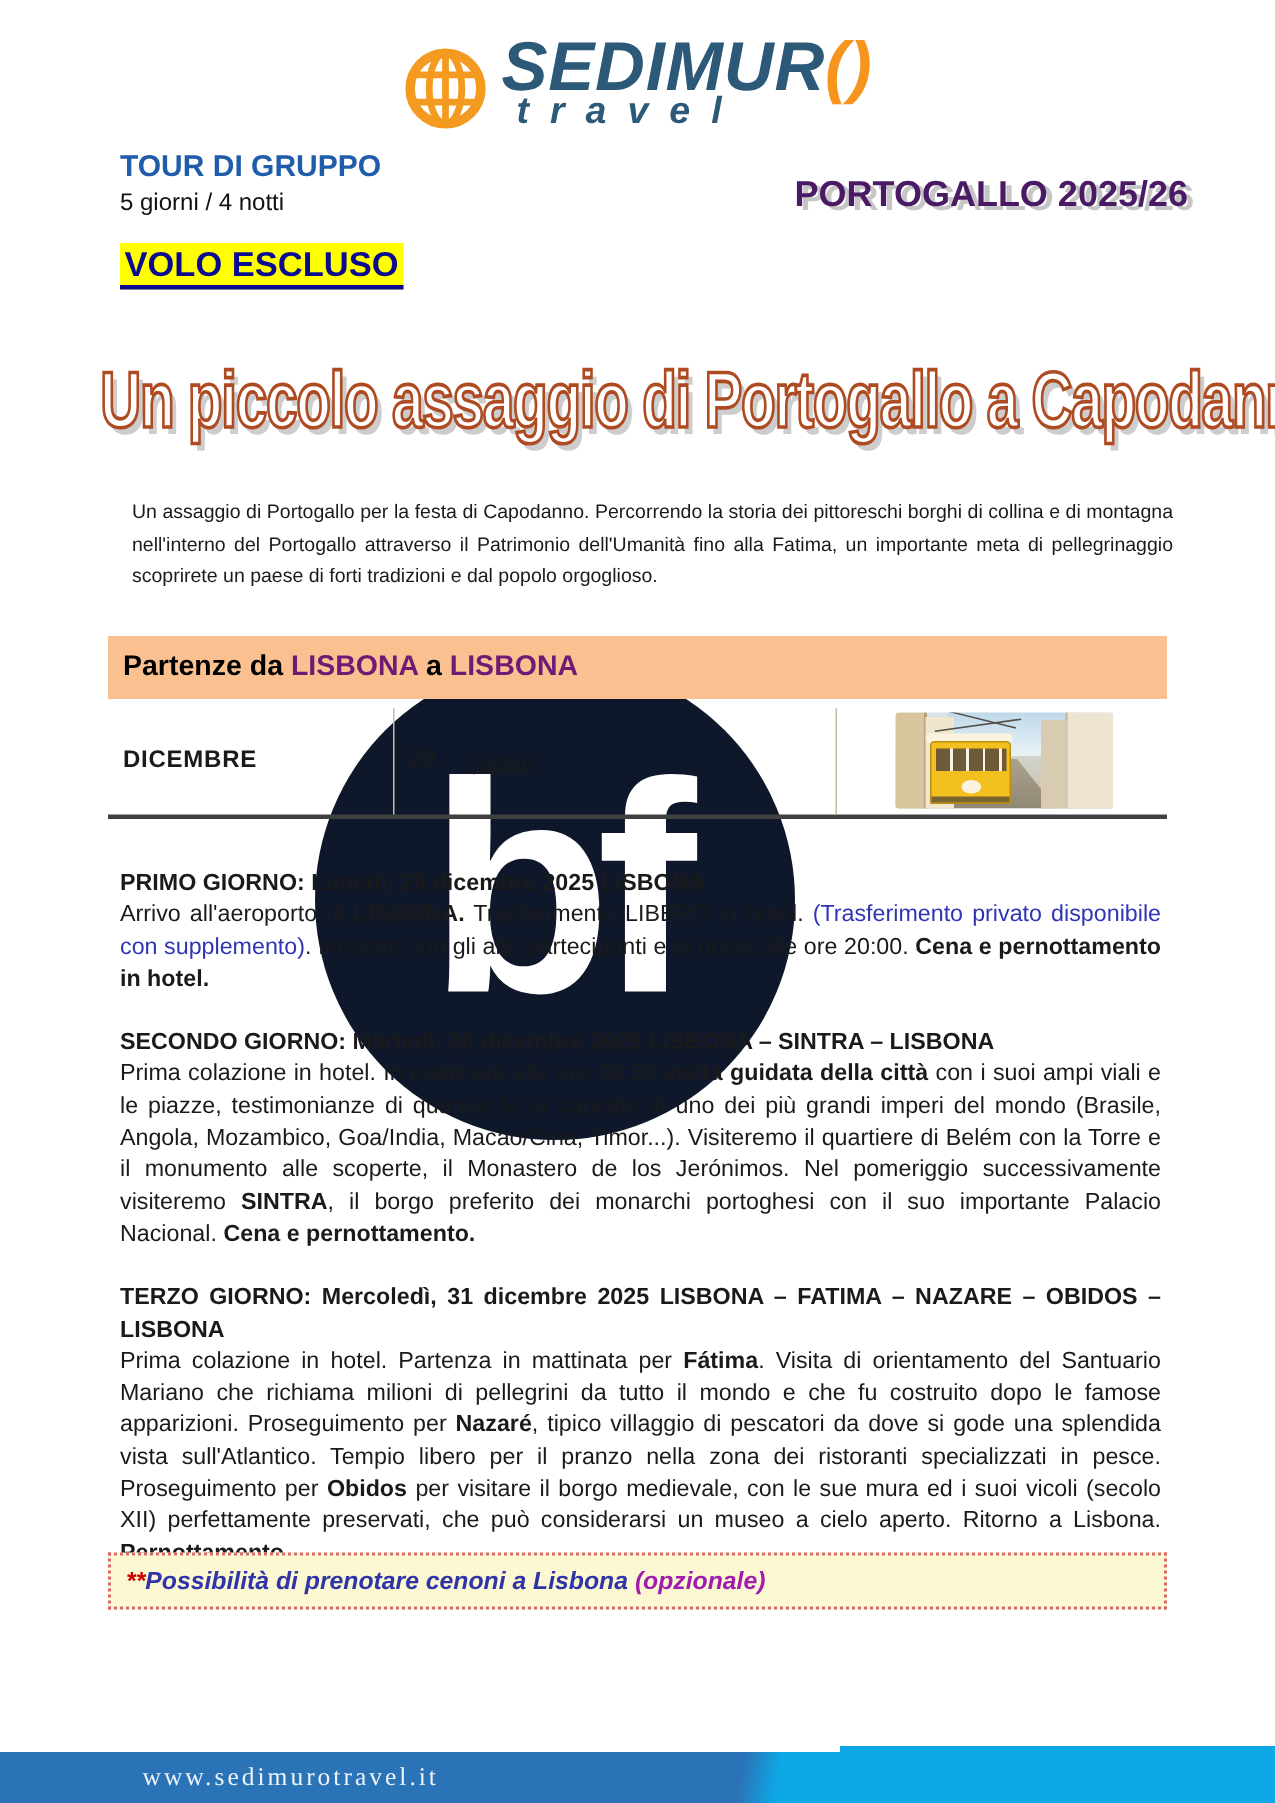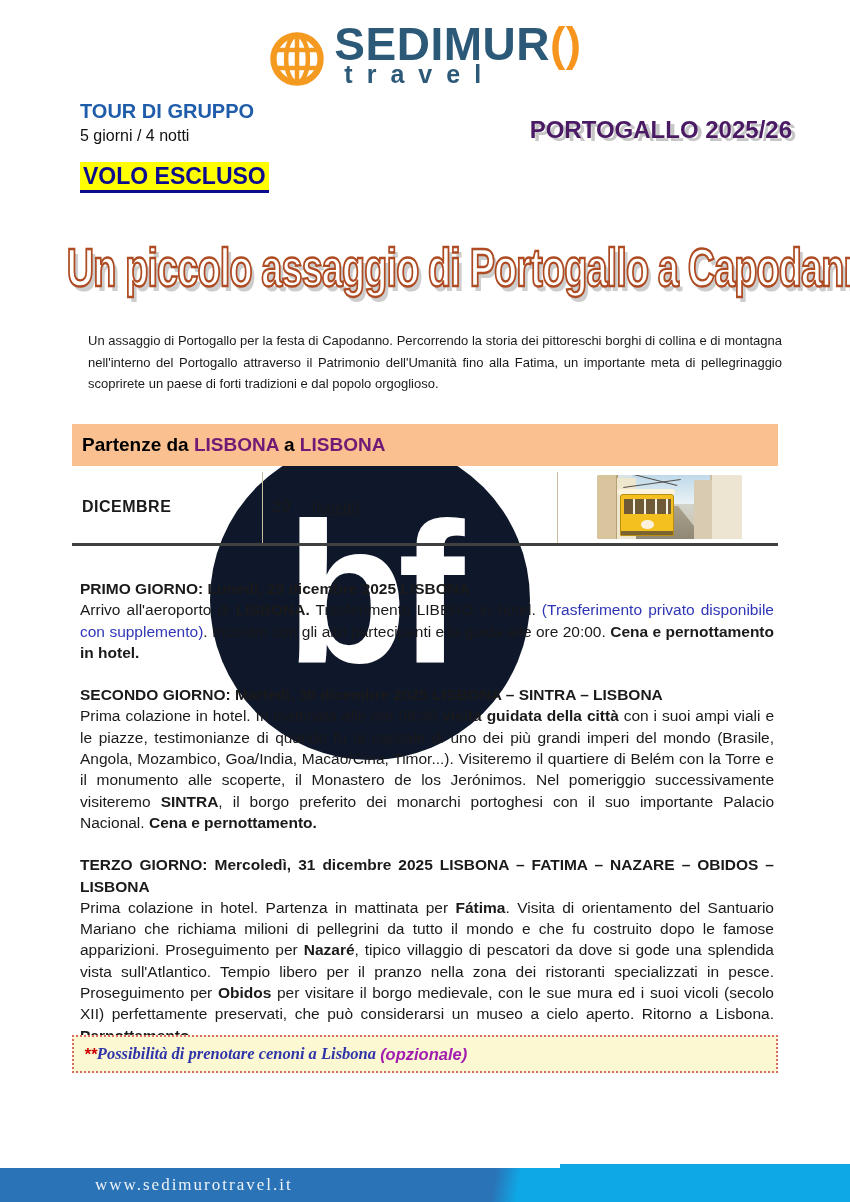--- a/index.html
+++ b/index.html
@@ -2,21 +2,21 @@
 <html><head>
 <meta charset="utf-8">
 <style>
   html,body { margin:0; padding:0; background:#888; }
   .page {
     position:relative; width:850px; height:1202px; background:#fff;
     margin:0 auto; overflow:hidden;
     font-family:"Liberation Sans", sans-serif; color:#1a1a1a;
   }
   
-  .logo { position:absolute; top:24px; left:0; right:0; display:flex; justify-content:center; align-items:flex-start; gap:8px; }
+  .logo { position:absolute; top:24px; left:0; right:0; display:flex; justify-content:center; align-items:flex-start; gap:8px;font-style:italic; }
   .globe { margin-top:6px; }
   .brand-line { font-size:46px; font-weight:bold; color:#2C5977; line-height:0.88; letter-spacing:0.5px; white-space:nowrap; }
   .brand-paren { color:#F7941D; }
   .brand-sub { font-size:25px; font-weight:bold; color:#2C5977; letter-spacing:14px; margin-top:-4px; padding-left:10px; }
   
   .tour-type { position:absolute; left:80px; top:100px; font-size:20px; font-weight:bold; color:#1F5CA9; }
   .duration  { position:absolute; left:80px; top:127px; font-size:16px; color:#111; }
   .destination {
     position:absolute; right:58px; top:116px; font-size:24px; font-weight:bold;
     color:#4A1A64; text-shadow:4px 3px 0 #C6C6C6; white-space:nowrap;
@@ -76,21 +76,21 @@
   .day-heading { font-weight:bold; text-align:justify; }
   .seg-b { font-weight:bold; }
   .seg-blue { color:#2F35B5; }
   
   .note-box {
     position:absolute; top:1035px; left:72px; width:706px; height:38px; z-index:1; box-sizing:border-box;
     background:#FCF8D2; border:2px dotted #D96A6A; display:flex; align-items:center; padding-left:10px;
     font-style:italic; font-weight:bold; font-size:16.5px; white-space:pre;
   }
   .note-stars { color:#CC0000; }
-  .note-text  { color:#2F35A8;font-family:Liberation Serif, serif; }
+  .note-text  { color:#2F35A8; }
   .note-suffix{ color:#a21caf; }
   
   .footer {
     position:absolute; left:0; bottom:0; width:850px; height:34px;
     background:linear-gradient(100deg,#2B73B7 0%,#2B73B7 58%,#0EA8E6 61%,#0EA8E6 100%);
   }
   .footer-strip { position:absolute; left:560px; bottom:34px; width:290px; height:4px; background:#0EA8E6; }
   .footer-url {
     position:absolute; left:95px; top:0; line-height:34px; color:#EDF2F7;
     font-family:"Liberation Serif", serif; font-size:17px; letter-spacing:2px;

